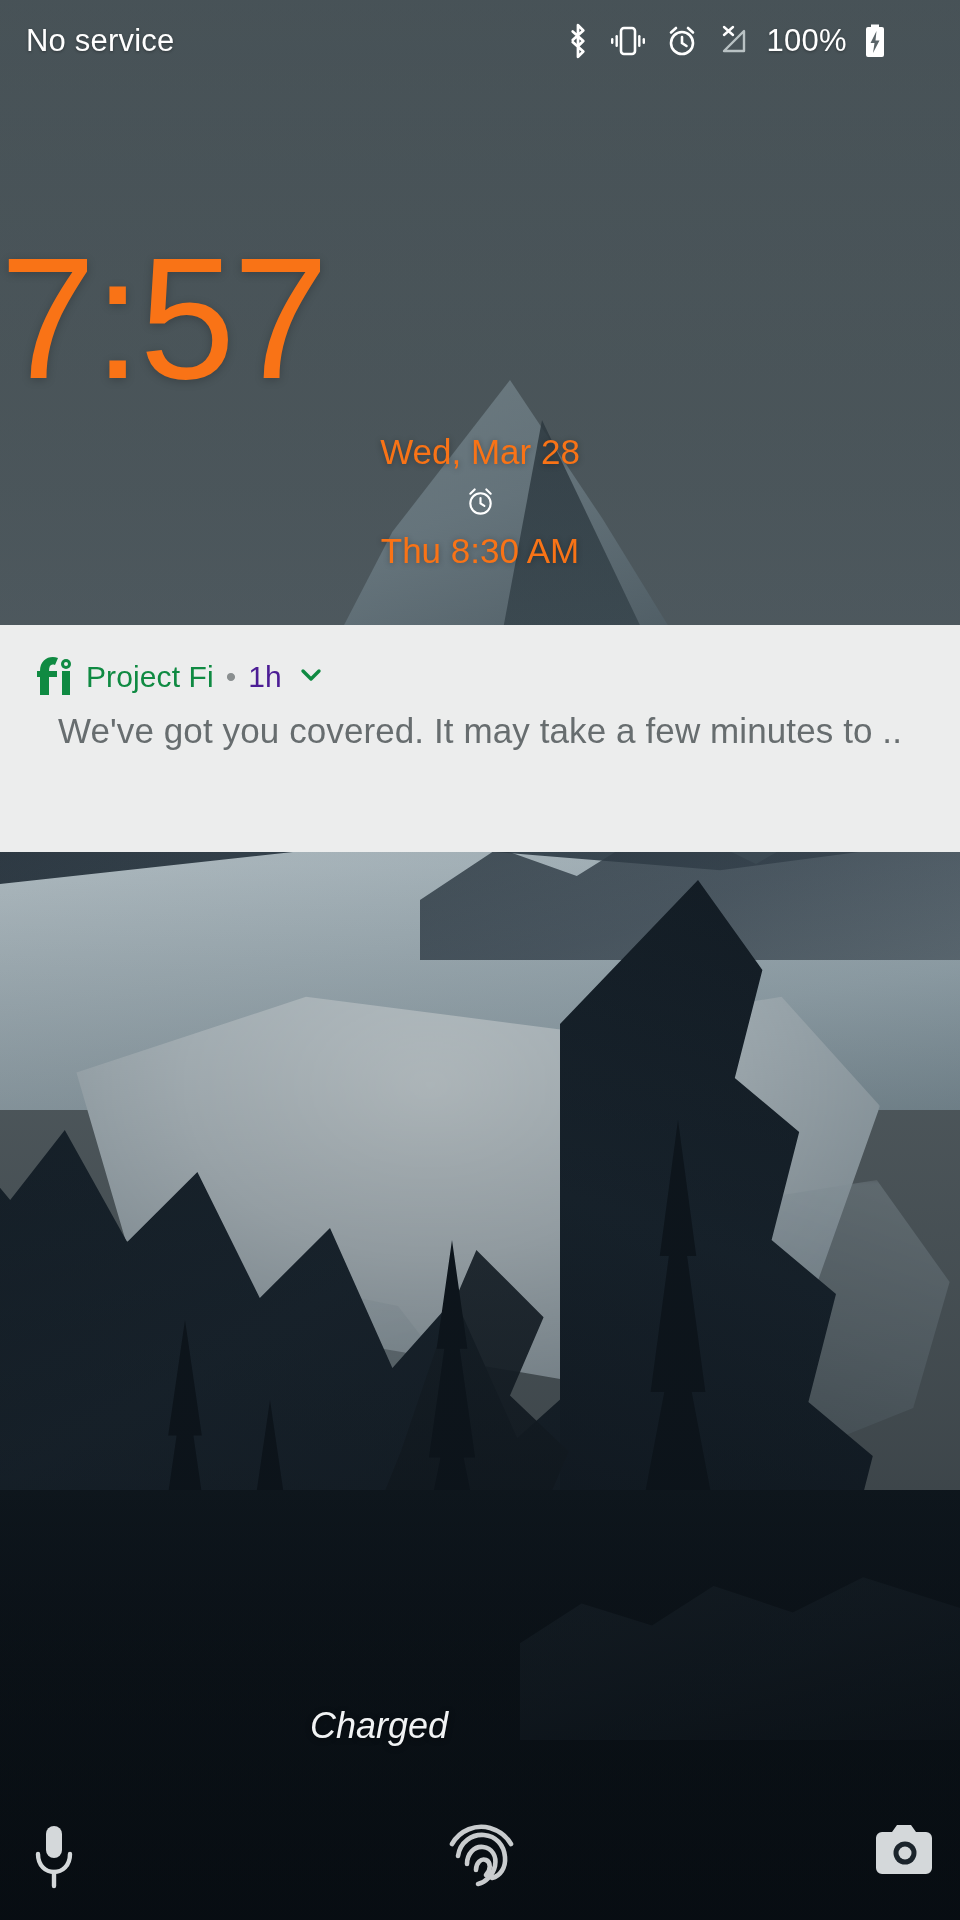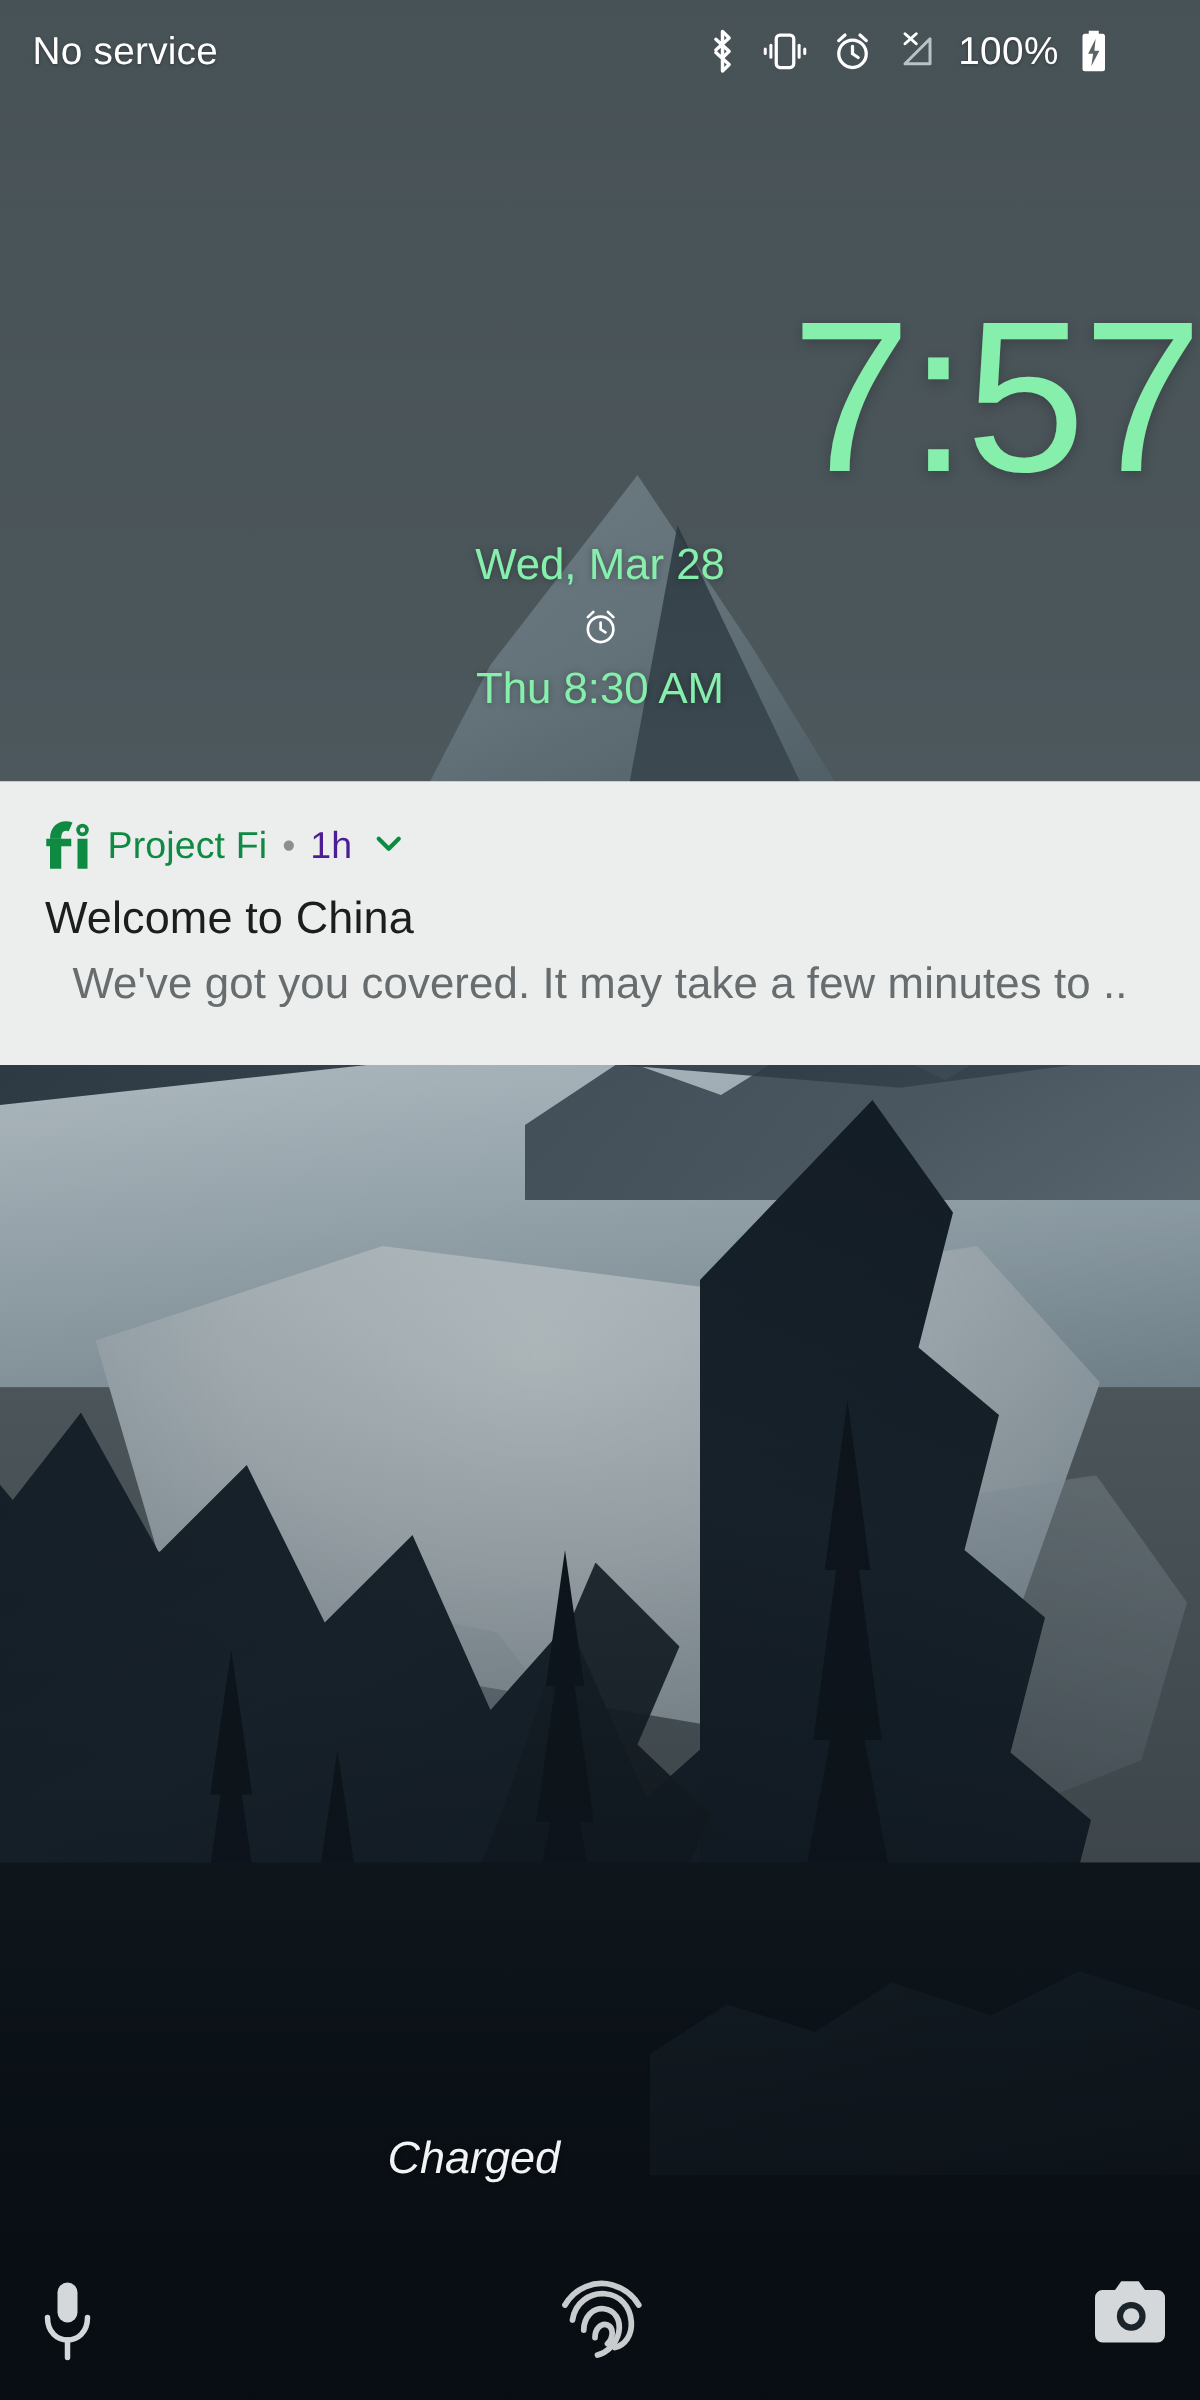--- a/index.html
+++ b/index.html
@@ -171,21 +171,21 @@
   .status-right svg { display: block; }
   .battery-pct {
     font-size: 31px; font-weight: 500;
     letter-spacing: .3px;
     text-shadow: 0 1px 3px rgba(0,0,0,.35);
   }
 
   
   .clock-block {
     position: absolute; left: 0; top: 232px;
-    width: 960px; text-align: right; color: #86efac;
+    width: 960px; text-align: left; color: #f97316;
   }
   .clock-time {
     font-size: 172px;
     font-weight: 300;
     line-height: 1;
     letter-spacing: -2px;
     text-shadow: 0 2px 10px rgba(0,0,0,.22);
   }
   .clock-date-row {
     margin-top: 28px;
@@ -363,21 +363,20 @@
       </span>
       <span class="notif-app">Project Fi</span>
       <span class="notif-sep">•</span>
       <span class="notif-time">1h</span>
       <span class="notif-chevron">
         <svg width="30" height="30" viewBox="0 0 30 30">
           <path d="M7 11 L15 19 L23 11" fill="none" stroke="#0f8a42" stroke-width="3.4" stroke-linecap="round" stroke-linejoin="round"></path>
         </svg>
       </span>
     </div>
-    <div class="notif-title">Welcome to China</div>
     <div class="notif-body">We've got you covered. It may take a few minutes to ..</div>
   </div>
 
   <div class="charge-status">Charged</div>
 
   <div class="fingerprint">
     <svg width="92" height="92" viewBox="0 0 92 92">
       <g fill="none" stroke="#c9ccce" stroke-width="4.6" stroke-linecap="round">
         <path d="M18 32 C26 18, 42 12, 56 16 C66 19, 73 25, 77 32"></path>
         <path d="M24 44 C26 30, 38 22, 50 23 C62 24, 70 33, 71 45 C72 56, 66 64, 58 66"></path>

